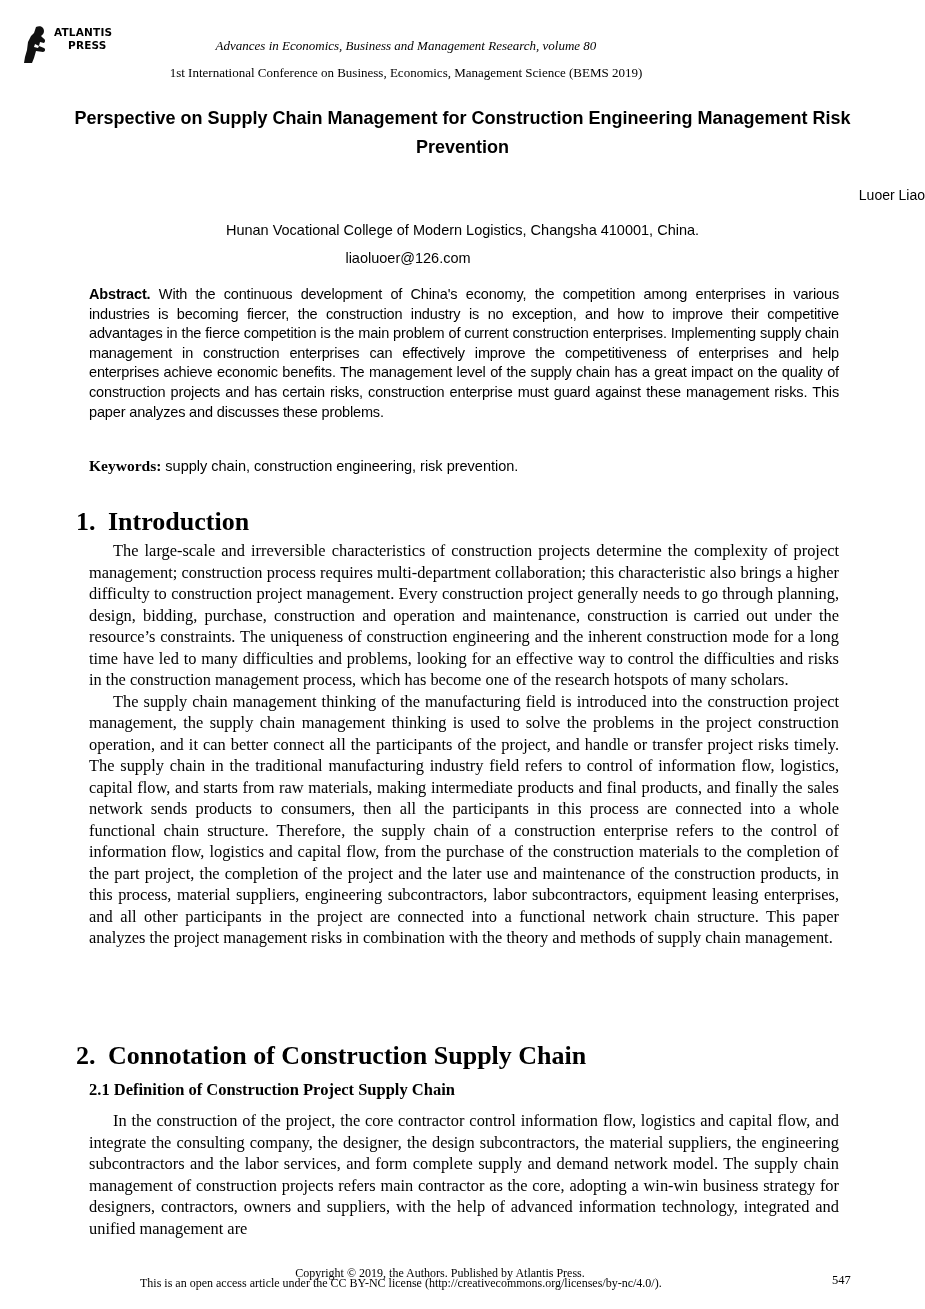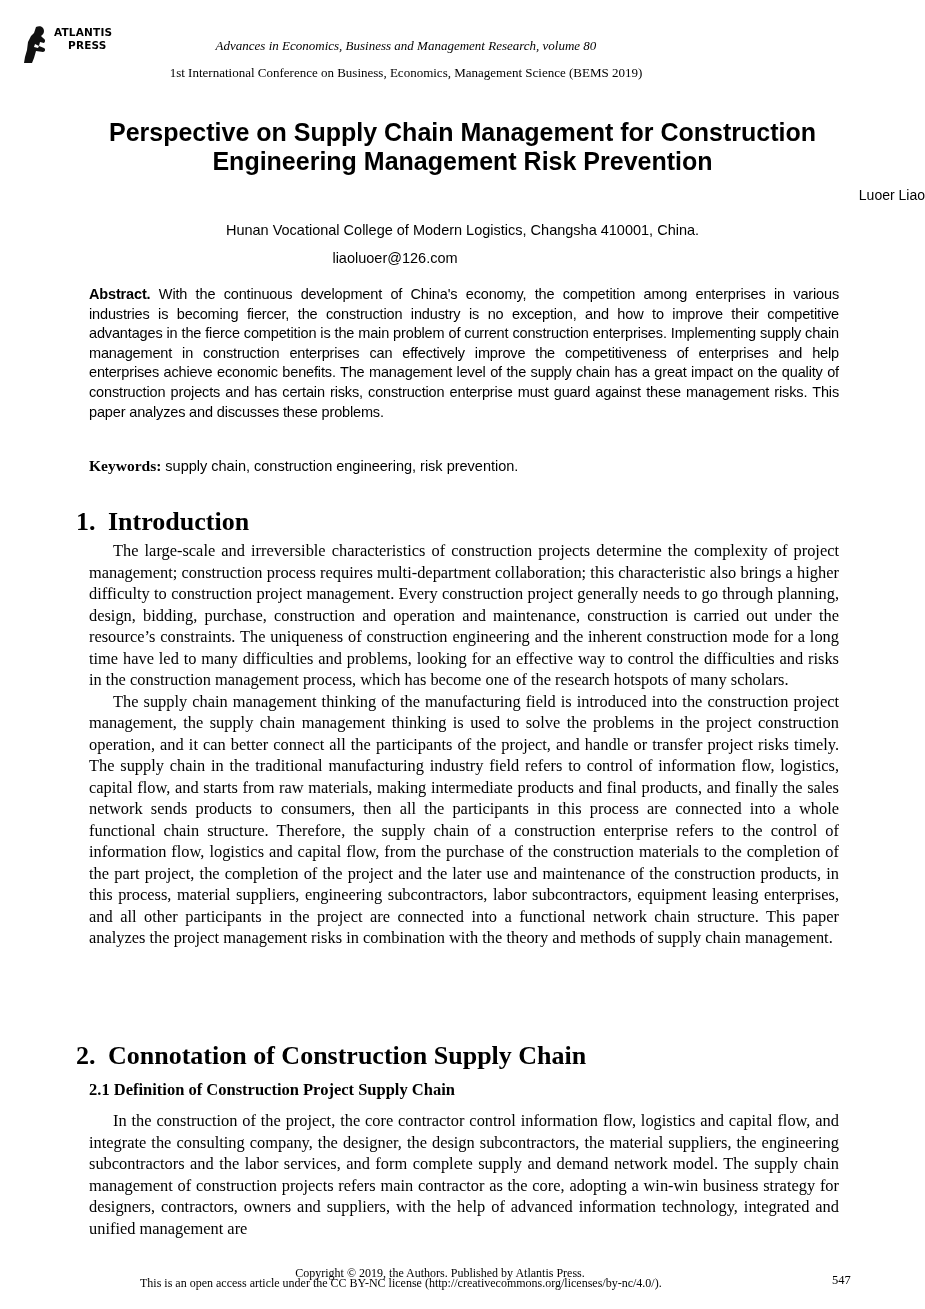--- a/index.html
+++ b/index.html
@@ -9,24 +9,24 @@
 
   #logo { position: absolute; left: 22px; top: 24px; width: 100px; height: 40px; }
   #logo svg { position: absolute; left: 0; top: 0; }
   #logo .logo-text { position: absolute; left: 32px; top: 2px; font-family: "DejaVu Sans", sans-serif; font-weight: bold; font-size: 10.5px; line-height: 13px; letter-spacing: 0.2px; }
   #logo .logo-text .l2 { display: block; padding-left: 14px; }
 
   .hdr { position: absolute; left: 0; width: 812px; text-align: center; }
   #journal { top: 38px; font-style: italic; font-size: 13px; }
   #conference { top: 65px; font-size: 13px; }
 
-  #title { position: absolute; left: 60px; width: 805px; top: 118px; text-align: center; font-weight: bold; font-size: 25px; line-height: 29px; }
+  #title { position: absolute; left: 60px; width: 805px; top: 104px; text-align: center; font-weight: bold; font-size: 18px; line-height: 29px; }
   #author { position: absolute; left: 0; width: 925px; top: 187px; text-align: right; font-size: 14px; }
   #affil { position: absolute; left: 0; width: 925px; top: 222px; text-align: center; font-size: 14.5px; }
-  #email { position: absolute; left: 0; width: 790px; top: 250px; text-align: center; font-size: 14.5px; }
+  #email { position: absolute; left: 0; width: 790px; top: 250px; text-align: center; font-size: 14.5px; padding-left: 13px; }
 
   .col { position: absolute; left: 89px; width: 750px; }
   #abstract { top: 285px; font-size: 14.5px; line-height: 19.6px; text-align: justify; letter-spacing: -0.15px; }
   #abstract b { font-weight: bold; }
   #keywords { top: 457px; font-size: 14.5px; }
   #keywords b { font-family: "Liberation Serif", serif; font-weight: bold; font-size: 15.5px; }
 
   .h1 { position: absolute; left: 76px; font-family: "Liberation Serif", serif; font-weight: bold; font-size: 26px; }
   .h1 .num { display: inline-block; width: 32px; }
   #sec1 { top: 507px; }

